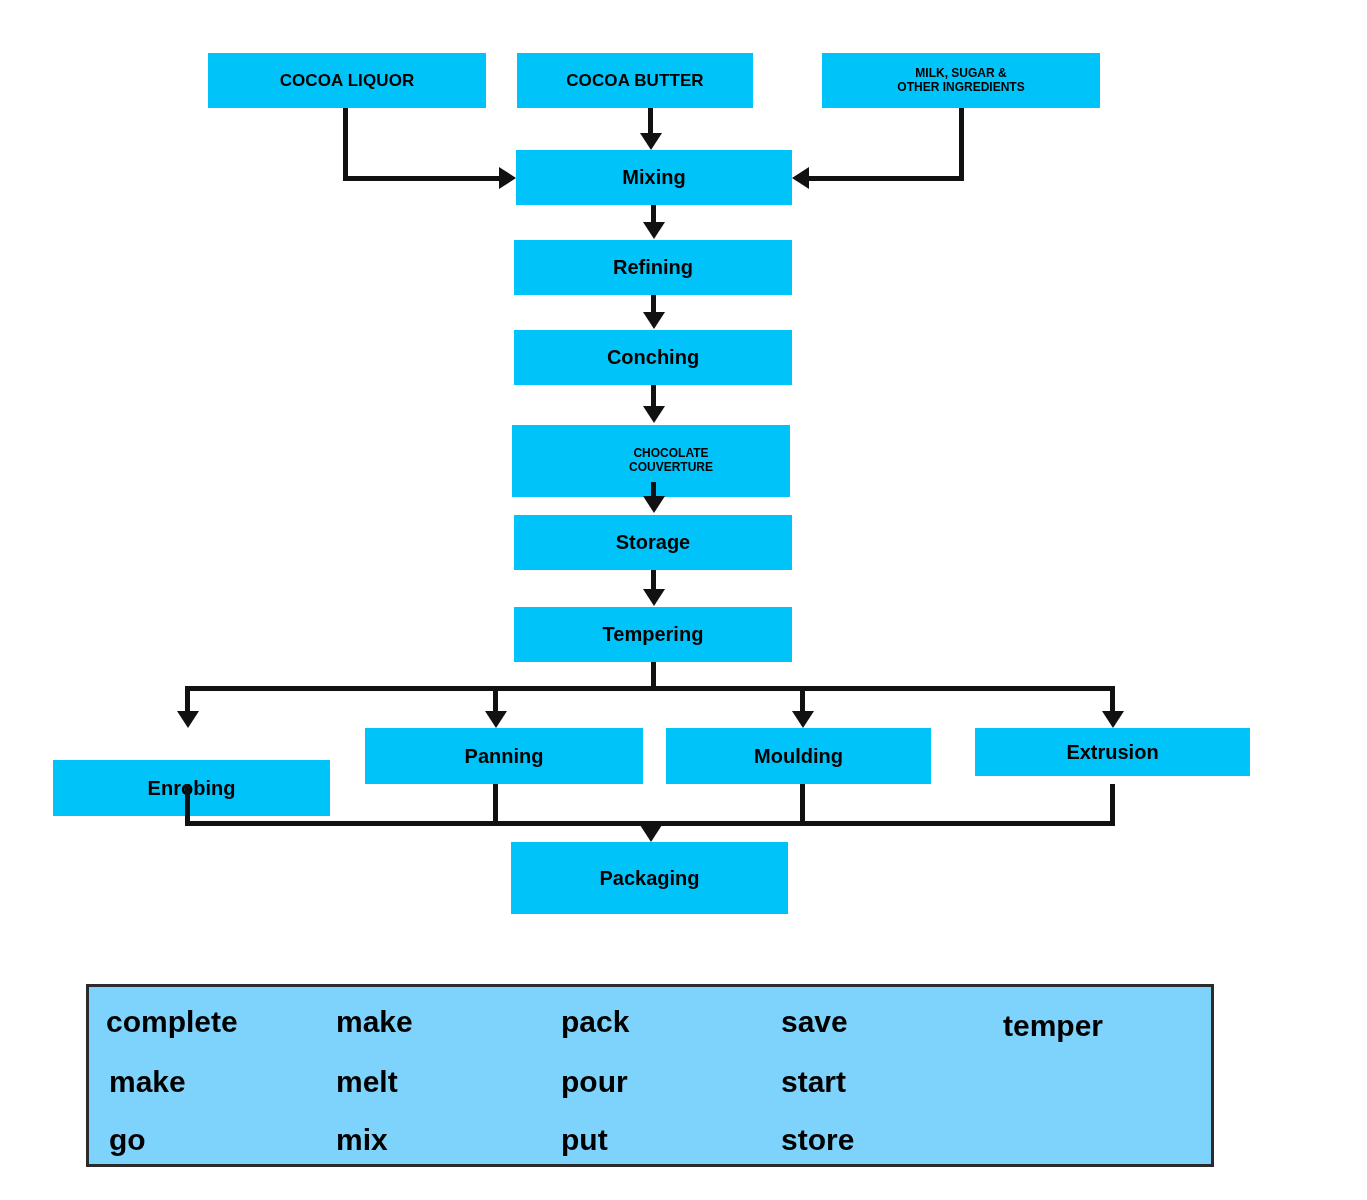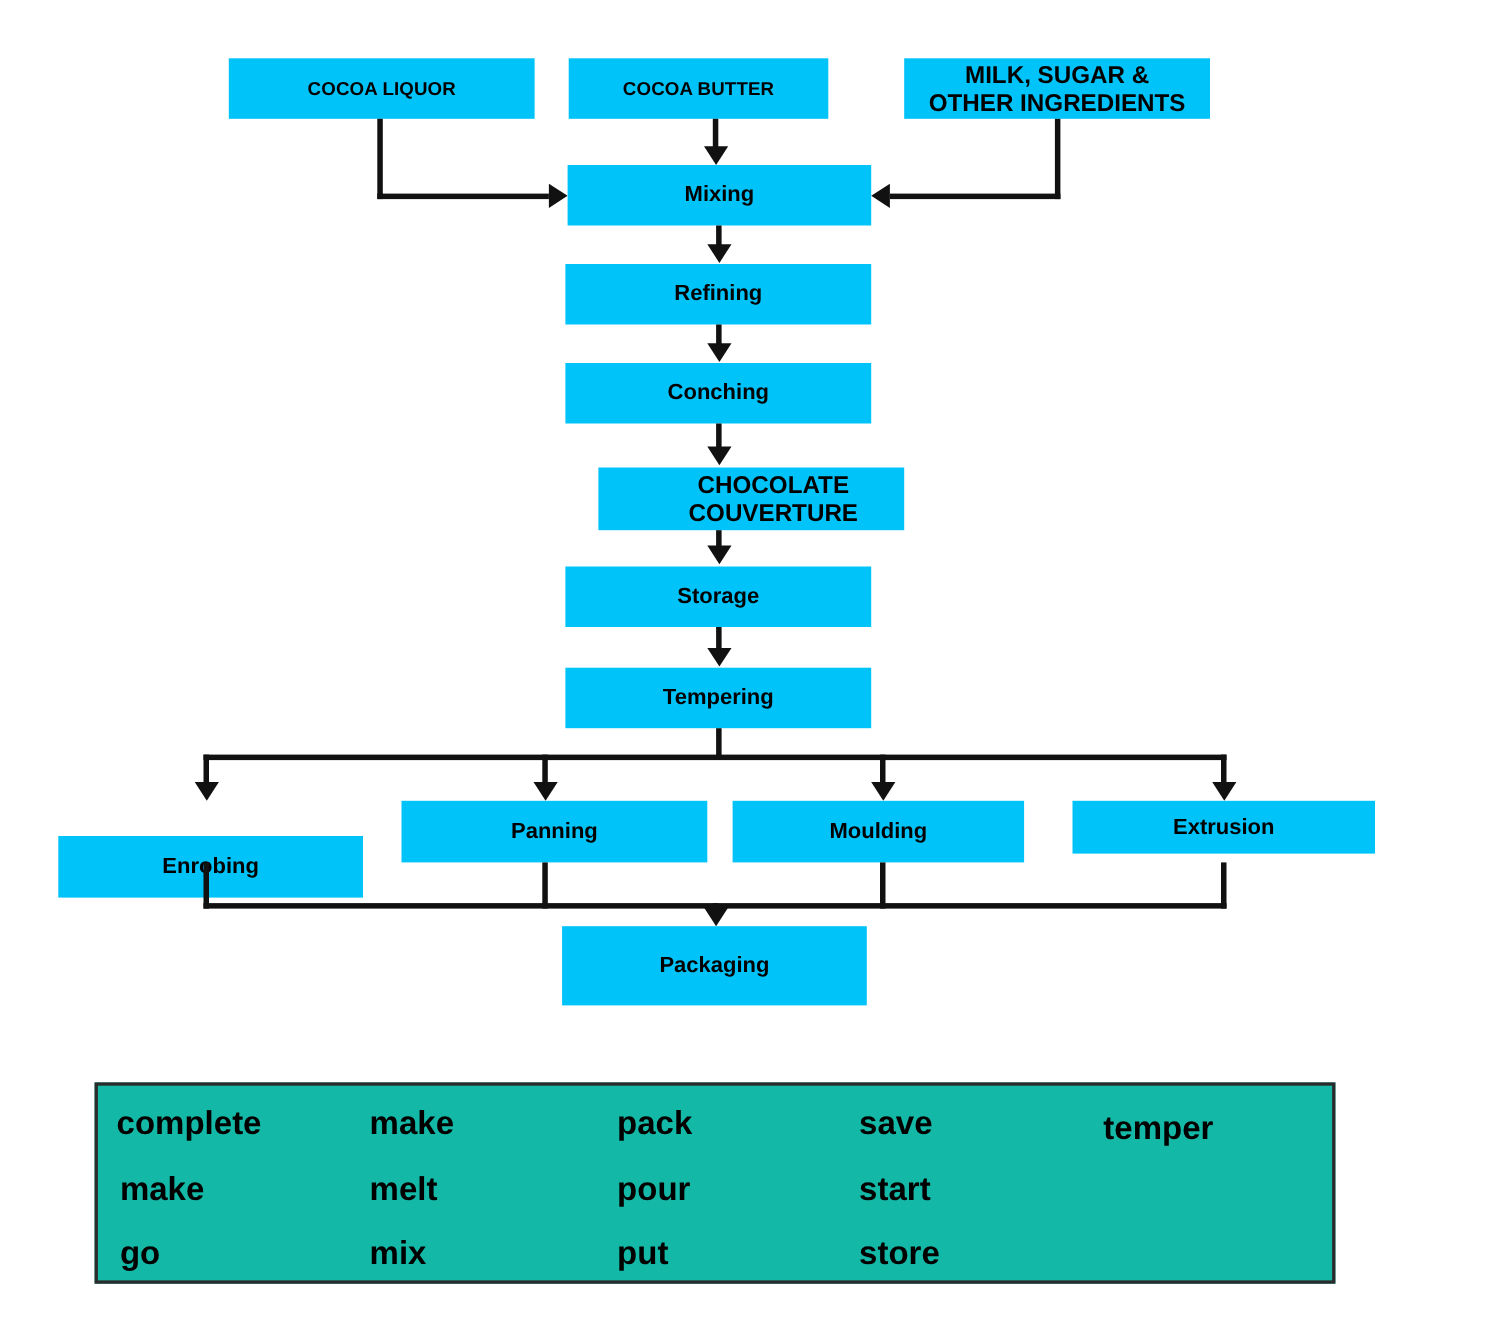--- a/index.html
+++ b/index.html
@@ -34,21 +34,21 @@
     padding: 0 4px;
   }
   .node.caps {
     font-size: 17px;
     letter-spacing: 0.1px;
   }
   .node.title {
     font-size: 20px;
   }
   .node.two-line {
-    font-size: 22px;
+    font-size: 12px;
     white-space: pre-line;
   }
 
   
   .vline {
     position: absolute;
     background: #111111;
     width: 5px;
   }
   .hline {
@@ -81,21 +81,21 @@
     border-right: 17px solid #111111;
   }
 
   
   #word-bank {
     position: absolute;
     left: 86px;
     top: 984px;
     width: 1128px;
     height: 183px;
-    background: #14b8a6;
+    background: #7dd3fc;
     border: 3px solid #2b2b2b;
     box-sizing: border-box;
   }
   .word {
     position: absolute;
     font-family: "Liberation Sans", sans-serif;
     font-weight: bold;
     font-size: 30px;
     color: #000000;
     white-space: nowrap;
@@ -132,21 +132,21 @@
   <div class="node title" style="left:514px; top:240px; width:278px; height:55px;">Refining</div>
 
   <div class="vline" style="left:651px; top:295px; height:20px;"></div>
   <div class="arrow-down" style="left:643px; top:312px;"></div>
 
   <div class="node title" style="left:514px; top:330px; width:278px; height:55px;">Conching</div>
 
   <div class="vline" style="left:651px; top:385px; height:24px;"></div>
   <div class="arrow-down" style="left:643px; top:406px;"></div>
 
-  <div class="node two-line" style="left:544px; top:425px; width:278px; height:57px;padding-left:44px;">CHOCOLATE
+  <div class="node two-line" style="left:512px; top:425px; width:278px; height:72px;padding-left:44px;">CHOCOLATE
 COUVERTURE</div>
 
   <div class="vline" style="left:651px; top:482px; height:16px;"></div>
   <div class="arrow-down" style="left:643px; top:496px;"></div>
 
   <div class="node title" style="left:514px; top:515px; width:278px; height:55px;">Storage</div>
 
   <div class="vline" style="left:651px; top:570px; height:22px;"></div>
   <div class="arrow-down" style="left:643px; top:589px;"></div>
 

